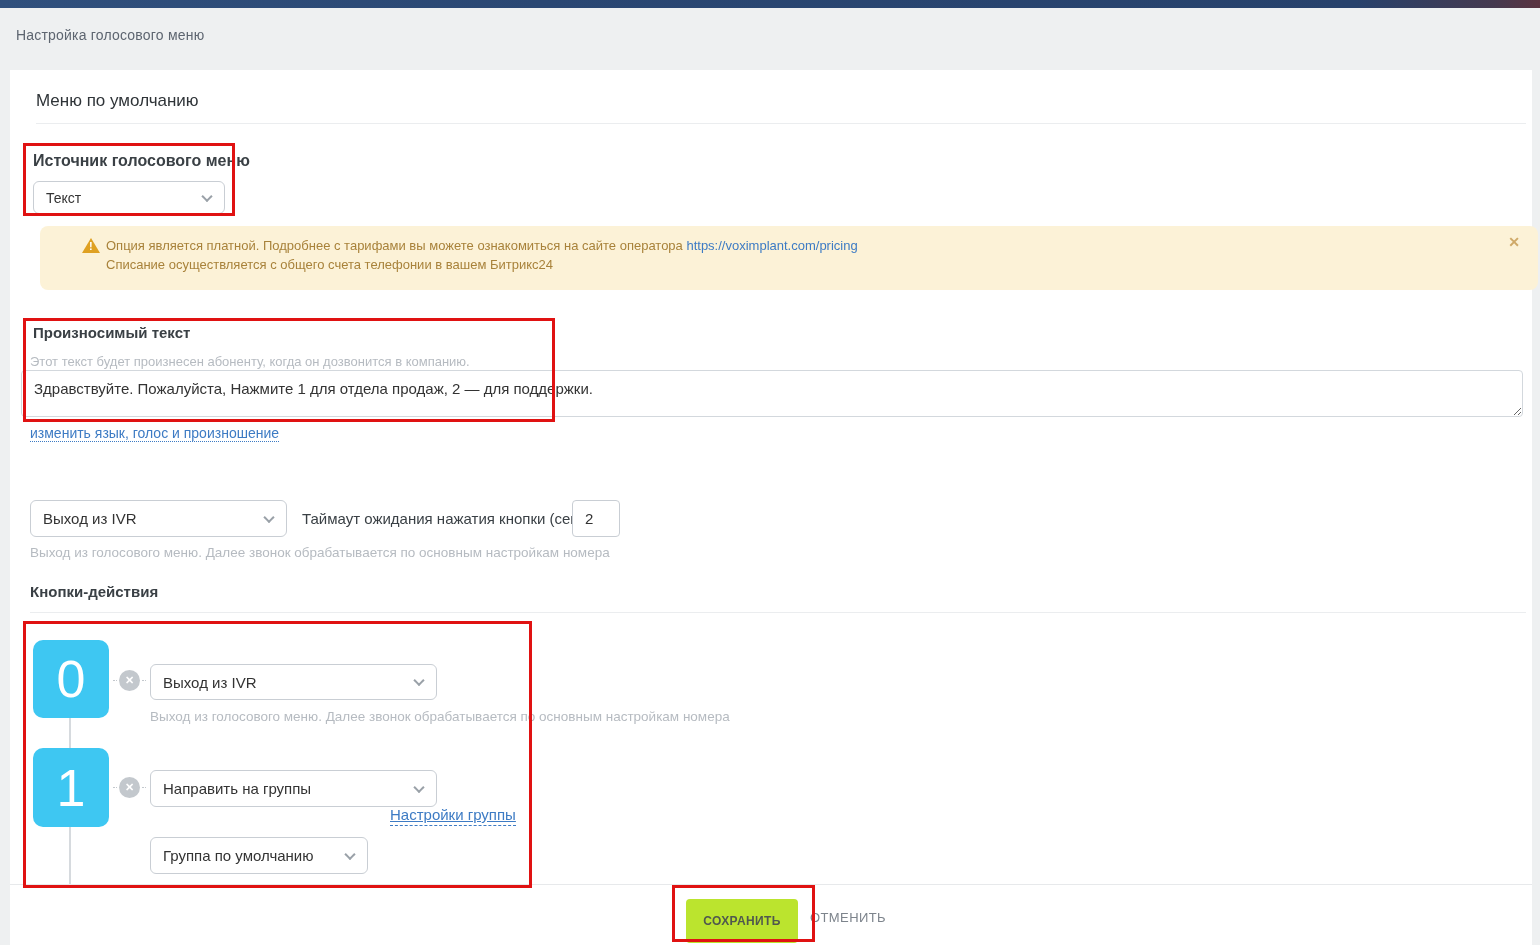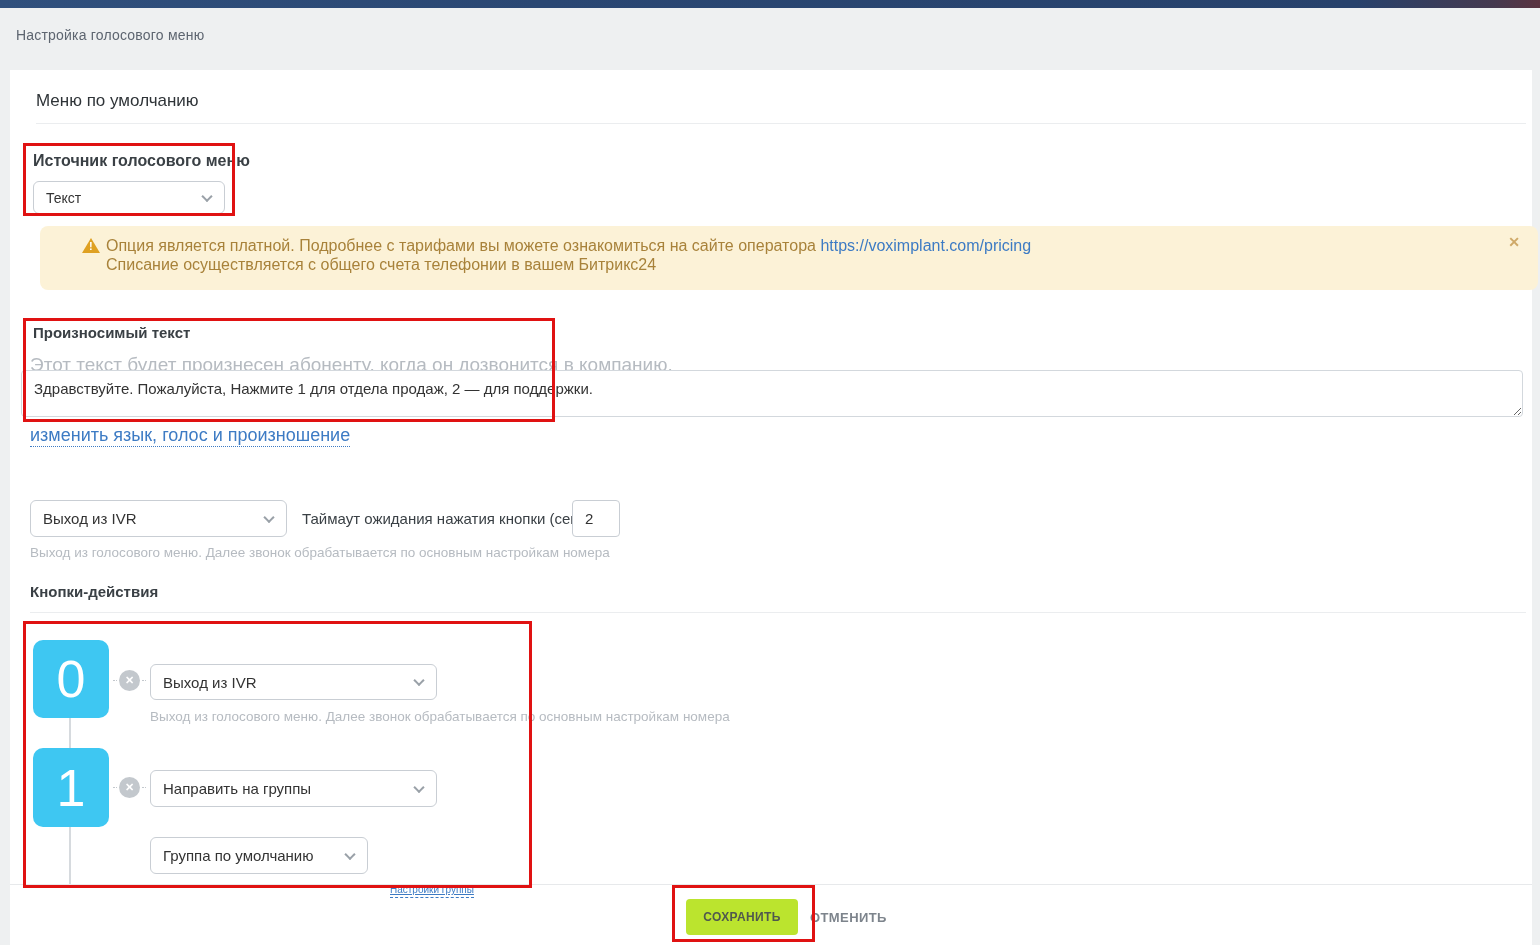--- a/index.html
+++ b/index.html
@@ -28,33 +28,33 @@
   .field-label { position:absolute; font-size:15px; font-weight:700; color:#3a4045; }
   .hint { position:absolute; font-size:13px; color:#b6bbc1; }
 
   .sel { position:absolute; background:#fff; border:1px solid #c9ced4; border-radius:6px; display:flex; align-items:center; padding:0 30px 0 12px; font-size:14px; color:#333; cursor:pointer; }
   .chev { position:absolute; right:13px; top:50%; width:8px; height:8px; border-right:2px solid #9aa1a8; border-bottom:2px solid #9aa1a8; transform:translateY(-70%) rotate(45deg); }
 
   .lbl-source { left:23px; top:82px; font-size:16px; }
   .sel-source { left:23px; top:111px; width:192px; height:33px; }
 
   .banner { position:absolute; left:30px; top:156px; width:1498px; height:64px; background:#fcf2d7; border-radius:8px; }
-  .banner-text { position:absolute; left:66px; top:10px; font-size:16px; line-height:19px; color:#a8823a; }
+  .banner-text { position:absolute; left:66px; top:10px; font-size:13px; line-height:19px; color:#a8823a; }
   .banner a, .blue-link { color:#3d7bc4; text-decoration:none; }
   .warn-tri { position:absolute; left:42px; top:12px; width:0; height:0;
      border-left:9px solid transparent; border-right:9px solid transparent; border-bottom:15px solid #dfa122; }
   .warn-bang { position:absolute; left:49px; top:14px; color:#fff; font-size:11px; font-weight:700; }
   .banner-close { position:absolute; right:18px; top:8px; font-size:14px; font-weight:700; color:#cfa968; cursor:pointer; }
 
   .lbl-speech { left:23px; top:254px; }
-  .hint-speech { left:20px; top:284px; font-size:19px; }
+  .hint-speech { left:20px; top:284px; font-size:13px; }
   .speech-area { position:absolute; left:11px; top:300px; width:1502px; height:47px;
      border:1px solid #d3d8dd; border-radius:4px; font-family:"Liberation Sans",sans-serif;
      font-size:15px; color:#333; padding:9px 12px; resize:both; overflow:auto; }
-  .link-voice { position:absolute; left:20px; top:355px; font-size:18px; border-bottom:1px dotted #3d7bc4; cursor:pointer; }
+  .link-voice { position:absolute; left:20px; top:355px; font-size:14px; border-bottom:1px dotted #3d7bc4; cursor:pointer; }
 
   .lbl-nopress { left:20px; top:399px; }
   .sel-nopress { left:20px; top:430px; width:257px; height:37px; font-size:15px; }
   .lbl-timeout { position:absolute; left:292px; top:440px; font-size:15px; color:#3a4045; }
   .inp-timeout { position:absolute; left:562px; top:430px; width:48px; height:37px; border:1px solid #c9ced4; border-radius:4px; font-family:"Liberation Sans",sans-serif; font-size:15px; color:#333; padding:0 0 0 12px; }
   .hint-nopress { left:20px; top:475px; font-size:13.5px; }
 
   .lbl-actions { left:20px; top:513px; }
 
   .digit-sq { position:absolute; left:23px; width:76px; background:#3ec7f2; border-radius:10px;
@@ -68,27 +68,27 @@
   .remove { position:absolute; width:21px; height:21px; border-radius:50%; background:#c3c8cd; color:#fff;
       font-size:11px; font-weight:700; display:flex; align-items:center; justify-content:center; cursor:pointer; }
   .rm-dash { position:absolute; width:4px; height:0; border-top:1px dotted #c3c8cd; top:10px; }
   .rm-0 { left:109px; top:600px; }
   .rm-1 { left:109px; top:707px; }
 
   .sel-act0 { left:140px; top:594px; width:287px; height:36px; font-size:15px; }
   .hint-act0 { left:140px; top:639px; font-size:13.5px; }
   .sel-act1 { left:140px; top:700px; width:287px; height:37px; font-size:15px; }
   .sel-group { left:140px; top:767px; width:218px; height:37px; font-size:15px; }
-  .link-group { position:absolute; left:380px; top:814px; font-size:10px; text-decoration:underline; border-bottom:1px dashed #3d7bc4; padding-bottom:2px; cursor:pointer; }
+  .link-group { position:absolute; left:380px; top:736px; font-size:15px; text-decoration:underline; border-bottom:1px dashed #3d7bc4; padding-bottom:2px; cursor:pointer; }
 
   .footer-line { position:absolute; left:0; top:814px; width:1522px; height:1px; background:#e7e9eb; }
-  .save-btn { position:absolute; left:676px; top:829px; width:112px; height:36px; background:#bbe42e; border:none;
+  .save-btn { position:absolute; left:676px; top:829px; width:112px; height:44px; background:#bbe42e; border:none;
       border-radius:4px; font-family:"Liberation Sans",sans-serif; font-size:12px; font-weight:700; color:#50584e;
       letter-spacing:0.4px; cursor:pointer; }
-  .cancel-btn { position:absolute; left:800px; top:840px; font-size:13px; font-weight:700; color:#7d848c;
+  .cancel-btn { position:absolute; left:800px; top:840px; font-size:13px; font-weight:400; color:#7d848c;
       letter-spacing:0.4px; cursor:pointer; }
 </style>
 </head>
 <body>
 
 <div id="app">
 
   <div class="topbar"></div>
 
   <div class="page-title">Настройка голосового меню</div>

